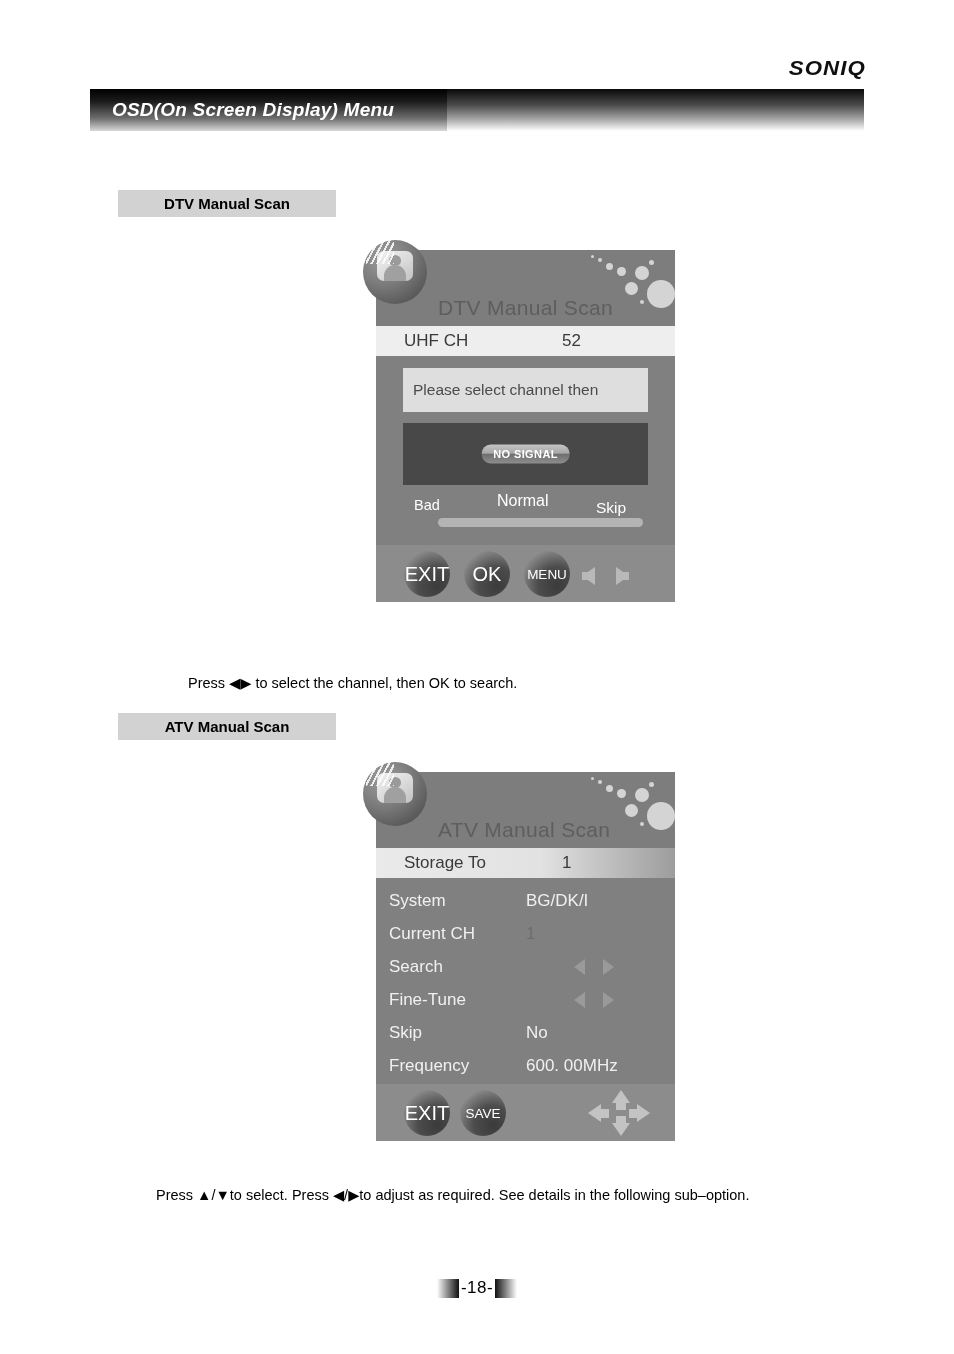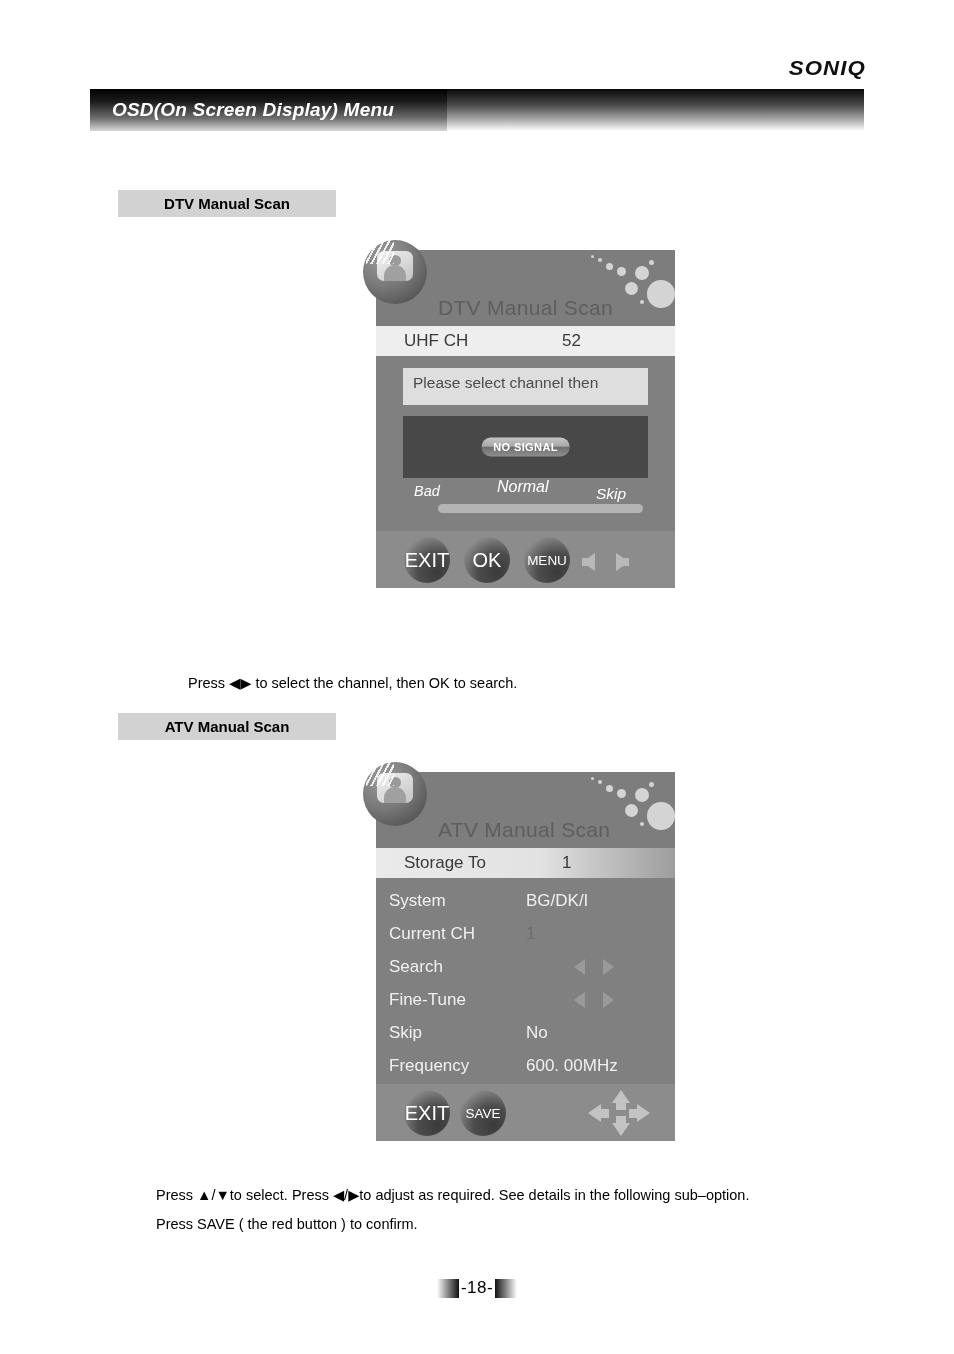--- a/index.html
+++ b/index.html
@@ -166,21 +166,21 @@
 
   .osd-row-hl.flat {
     background: #eeeeee;
   }
   .osd-row-hl.flat .lbl, .osd-row-hl.flat .val { color: #3a3a3a; }
 
   
   .msg-box {
     margin: 12px 27px 0 27px;
     background: #dedede;
-    padding: 2px 10px 10px 10px;
+    padding: 9px 10px 10px 10px;
   }
   .msg-box p {
     font-size: 15.5px;
     color: #4b4b4b;
     line-height: 25px;
   }
 
   
   .preview-box {
     margin: 11px 27px 0 27px;
@@ -200,22 +200,21 @@
     font-weight: bold;
     color: #ffffff;
     letter-spacing: 0.4px;
     white-space: nowrap;
   }
 
   
   .scale-labels {
     position: relative;
     height: 24px;
-    margin: 0 24px 0 24px;
-    font-style: italic;
+    margin: 7px 24px 0 24px;
   }
   .scale-labels span {
     position: absolute;
     font-size: 14.5px;
     color: #ffffff;
   }
   .sc-bad { left: 14px; top: 5px; }
   .sc-normal { left: 97px; top: 0px; font-size: 16px !important; }
   .sc-good { left: 196px; top: 7px; font-size: 15.5px !important; }
   .scale-bar {
@@ -527,21 +526,20 @@
         <div class="dp-down-stem"></div>
         <div class="dp dp-left"></div>
         <div class="dp-left-stem"></div>
         <div class="dp dp-right"></div>
         <div class="dp-right-stem"></div>
       </div>
     </div>
   </div>
 
   <div class="instruction" style="top:1181px;">Press ▲/▼to select. Press ◀/▶to adjust as required. See details in the following sub–option.</div>
-  <div class="instruction" style="top:1210px;">Press SAVE ( the red button ) to confirm.</div>
 
   <div class="footer">
     <div class="pg-bar-l"></div>
     <div class="pg-num">-18-</div>
     <div class="pg-bar-r"></div>
   </div>
 
 </div>
 
 </body></html>

